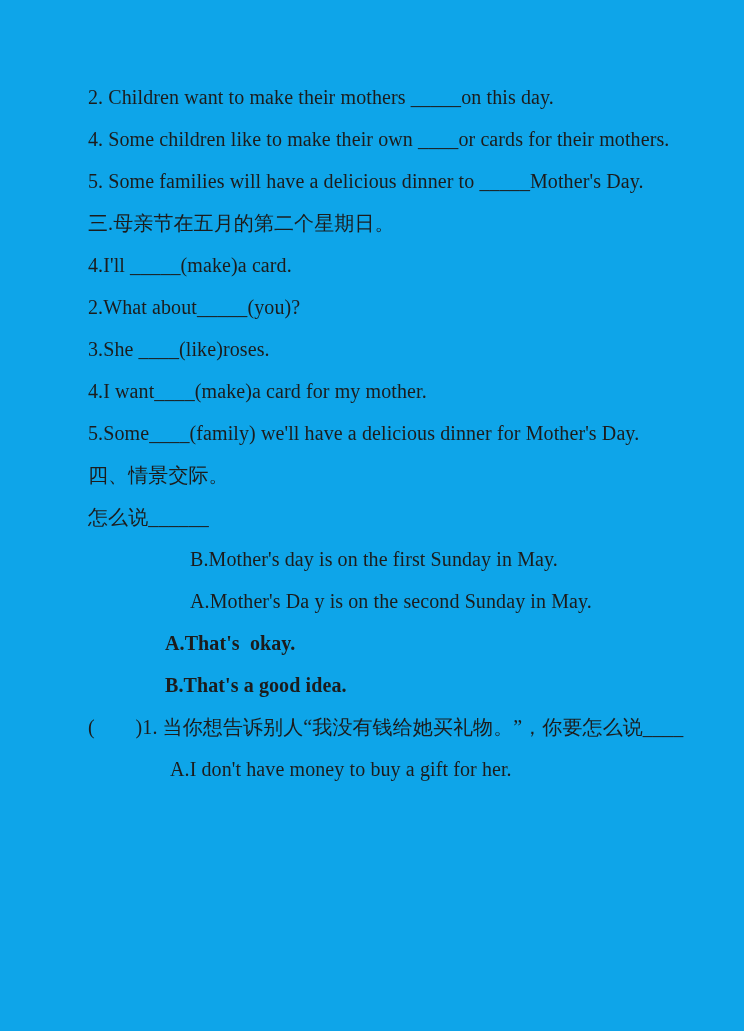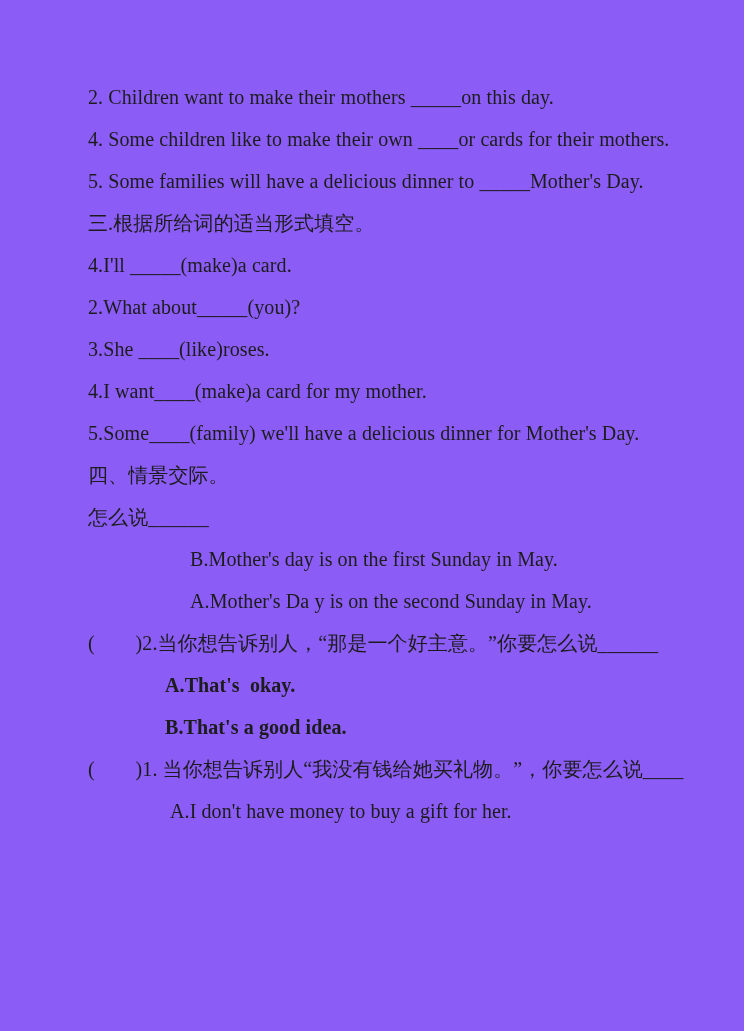--- a/index.html
+++ b/index.html
@@ -1,20 +1,20 @@
 <!DOCTYPE html>
 <html><head>
 <meta charset="utf-8">
 <style>
   html, body { margin: 0; padding: 0; background: #ffffff; }
   .page {
     position: relative;
     width: 744px;
     height: 1031px;
-    background: #8b5cf6;
+    background: #0ea5e9;
     overflow: hidden;
     font-family: "Liberation Serif", "DejaVu Serif", serif;
     font-size: 20px;
     color: #1c1c1c;
   }
   .content {
     position: absolute;
     left: 88px;
     top: 76px;
     width: 620px;
@@ -33,34 +33,33 @@
 </head>
 <body>
 
 <div class="page">
   <div class="content">
 
     <p class="ln">2. Children want to make their mothers _____on this day.</p>
     <p class="ln">4. Some children like to make their own ____or cards for their mothers.</p>
     <p class="ln">5. Some families will have a delicious dinner to _____Mother's Day.</p>
 
-    <p class="ln">三.根据所给词的适当形式填空。</p>
+    <p class="ln">三.母亲节在五月的第二个星期日。</p>
     <p class="ln">4.I'll _____(make)a card.</p>
     <p class="ln">2.What about_____(you)?</p>
     <p class="ln">3.She ____(like)roses.</p>
     <p class="ln">4.I want____(make)a card for my mother.</p>
     <p class="ln">5.Some____(family) we'll have a delicious dinner for Mother's Day.</p>
 
     <p class="ln">四、情景交际。</p>
 
     <p class="ln">怎么说______</p>
     <p class="ln ind-q1opt">B.Mother's day is on the first Sunday in May.</p>
     <p class="ln ind-q1opt">A.Mother's Da y is on the second Sunday in May.</p>
 
-    <p class="ln">(        )2.当你想告诉别人，“那是一个好主意。”你要怎么说______</p>
     <p class="ln ind-q2opt">A.That's  okay.</p>
     <p class="ln ind-q2opt">B.That's a good idea.</p>
 
     <p class="ln">(        )1. 当你想告诉别人“我没有钱给她买礼物。”，你要怎么说____</p>
     <p class="ln ind-q3opt">A.I don't have money to buy a gift for her.</p>
 
   </div>
 </div>
 
 </body></html>

